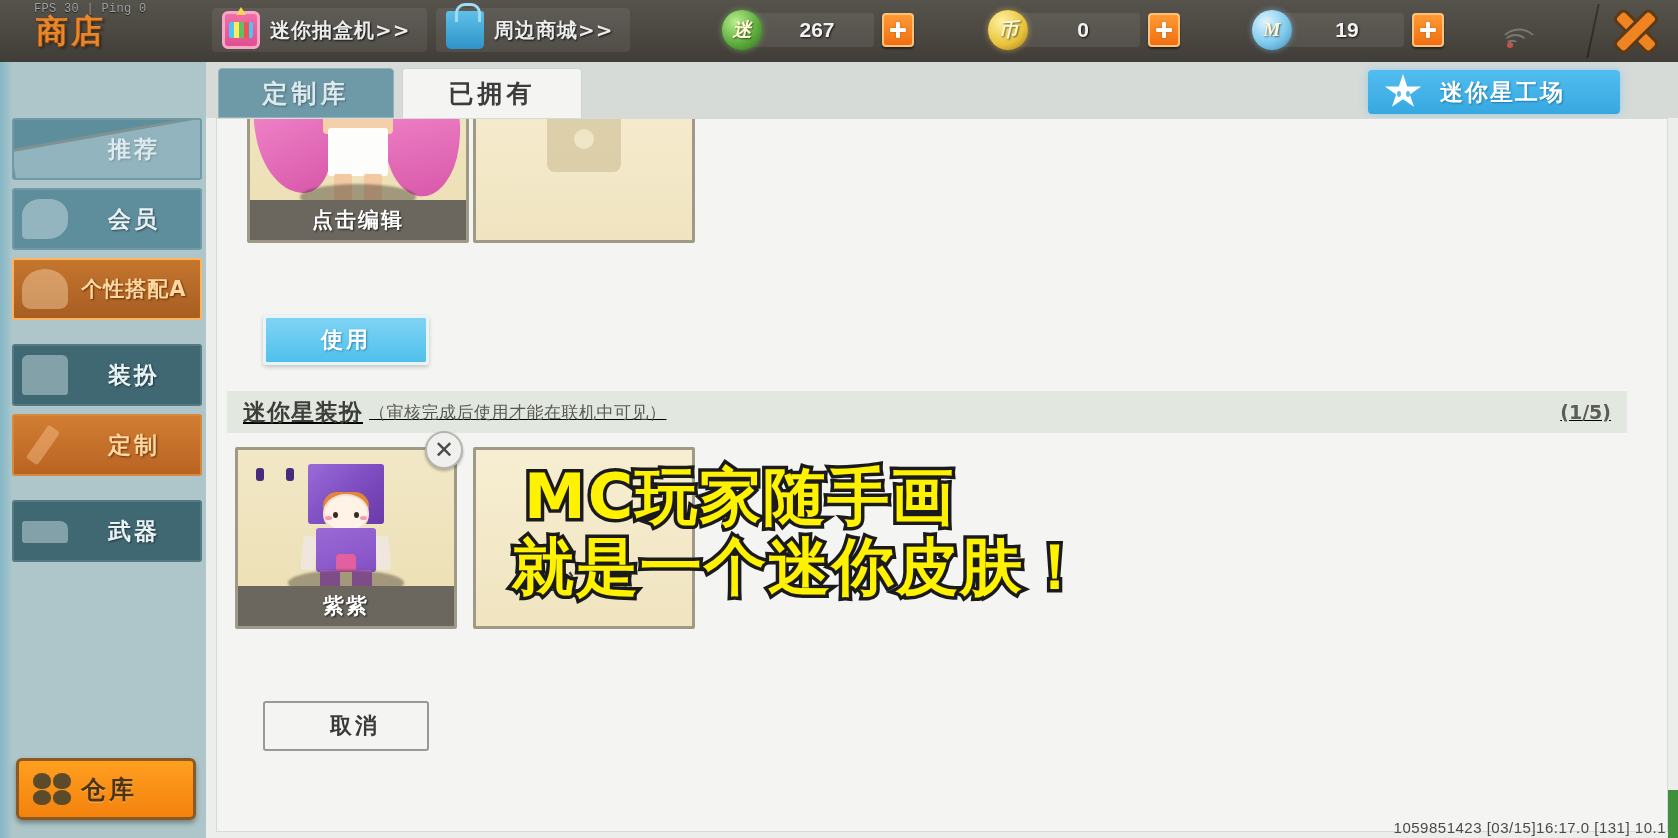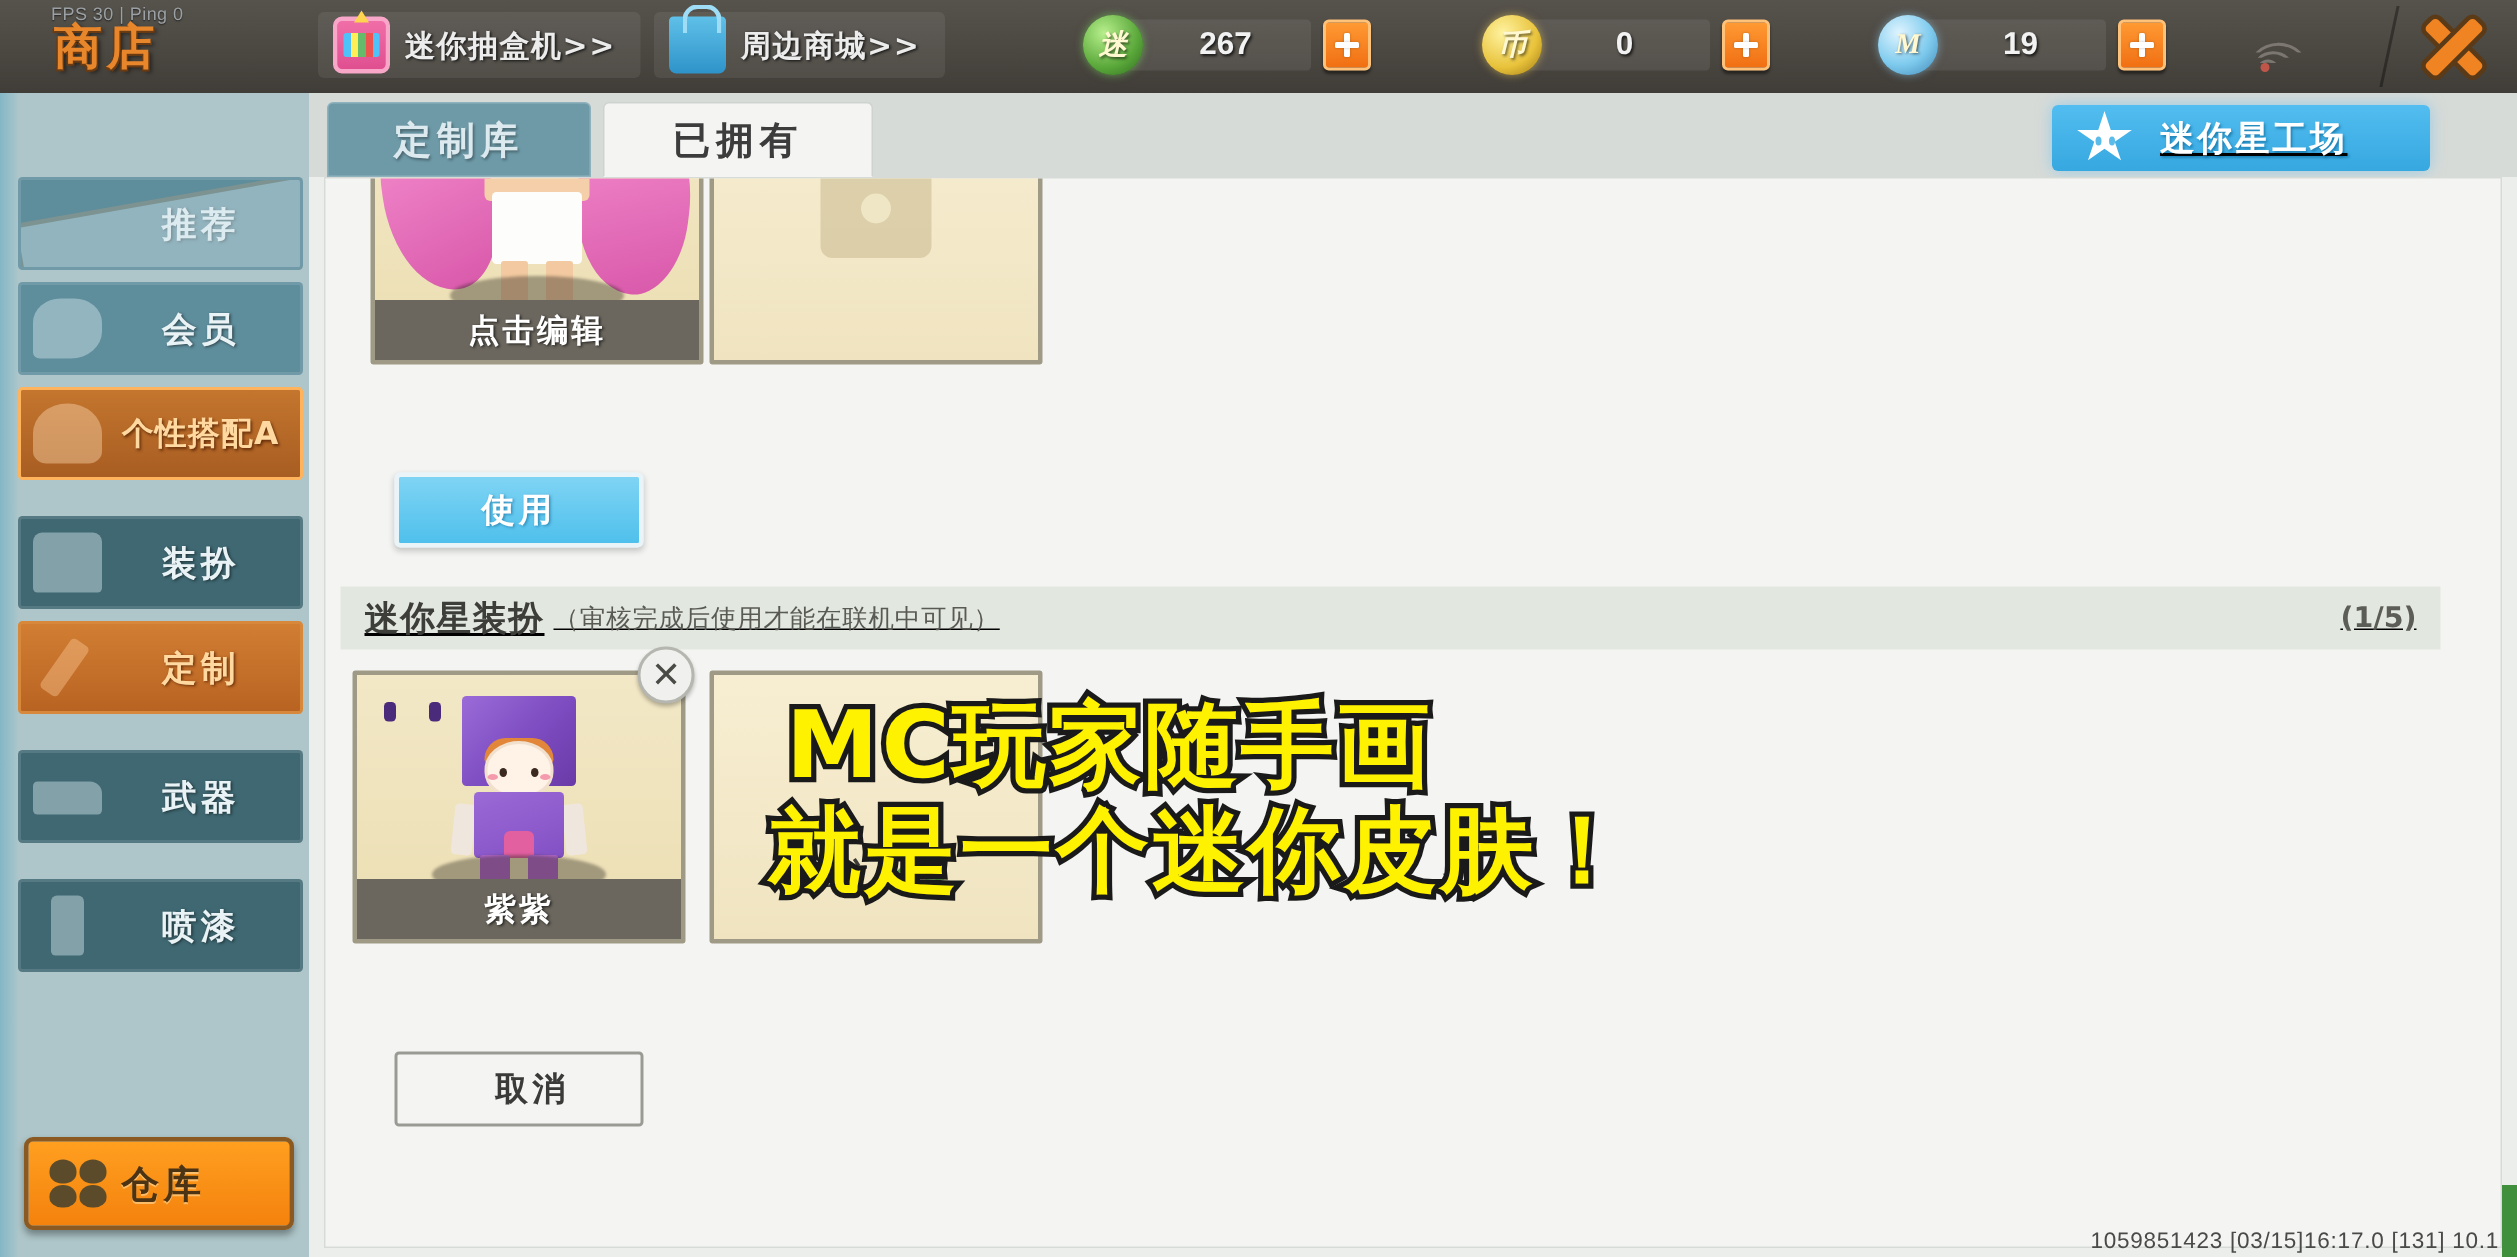--- a/index.html
+++ b/index.html
@@ -21,21 +21,21 @@
     width: 1678px; height: 62px;
     background: #4a4743;
     background-image: linear-gradient(180deg,#56524c 0%, #4a4640 60%, #403d38 100%);
     display: flex; align-items: center;
     z-index: 30;
   }
   .fps-text {
     position: absolute; left: 34px; top: 2px;
     font-size: 12px; color: #9aa0a4; letter-spacing: .3px;
     text-shadow: 0 1px 1px rgba(0,0,0,.6);
-    font-family: Liberation Sans, sans-serif;
+    font-family: Liberation Mono, monospace;
   }
   .shop-title {
     position: absolute; left: 36px; top: 10px;
     font-size: 32px; font-weight: bold;
     color: #e8862c;
     text-shadow: 1px 1px 0 #6a3b12, -1px 1px 0 #6a3b12, 2px 2px 3px rgba(0,0,0,.55);
     letter-spacing: 3px;
   }
 
   .chip {
@@ -243,21 +243,20 @@
     border: 1px solid #cfd3d0; border-bottom-color: #f4f5f3;
   }
 
   .factory-btn {
     position:absolute; right: 58px; top: 8px;
     width: 252px; height: 44px;
     background: linear-gradient(180deg,#52bdf0 0%, #36a8e0 100%);
     border-radius: 4px;
     display:flex; align-items:center; gap: 18px; padding-left: 16px;
     box-shadow: 0 0 10px rgba(90,190,245,.5);
-    text-decoration: underline;
   }
   .star-icon {
     width: 38px; height: 36px; position:relative; flex:0 0 auto;
   }
   .star-icon .st {
     position:absolute; inset:0; background:#ffffff;
     clip-path: polygon(50% 0%, 61% 35%, 98% 35%, 68% 57%, 79% 91%, 50% 70%, 21% 91%, 32% 57%, 2% 35%, 39% 35%);
     filter: drop-shadow(0 0 3px rgba(255,255,255,.9));
   }
   .star-icon .eye {
@@ -543,26 +542,20 @@
       </div>
 
 
       <div class="nav-item dark">
         <div class="nav-icon">
             <span class="gi gun"></span>
           </div>
         <div class="nav-label">武器</div>
       </div>
 
-      <div class="nav-item dark">
-        <div class="nav-icon">
-            <span class="gi spray"></span>
-          </div>
-        <div class="nav-label">喷漆</div>
-      </div>
 
     </div>
 
     <div class="warehouse-btn">
       <div class="warehouse-icon">
           <i></i>
           <i></i>
           <i></i>
           <i></i>
         </div>

